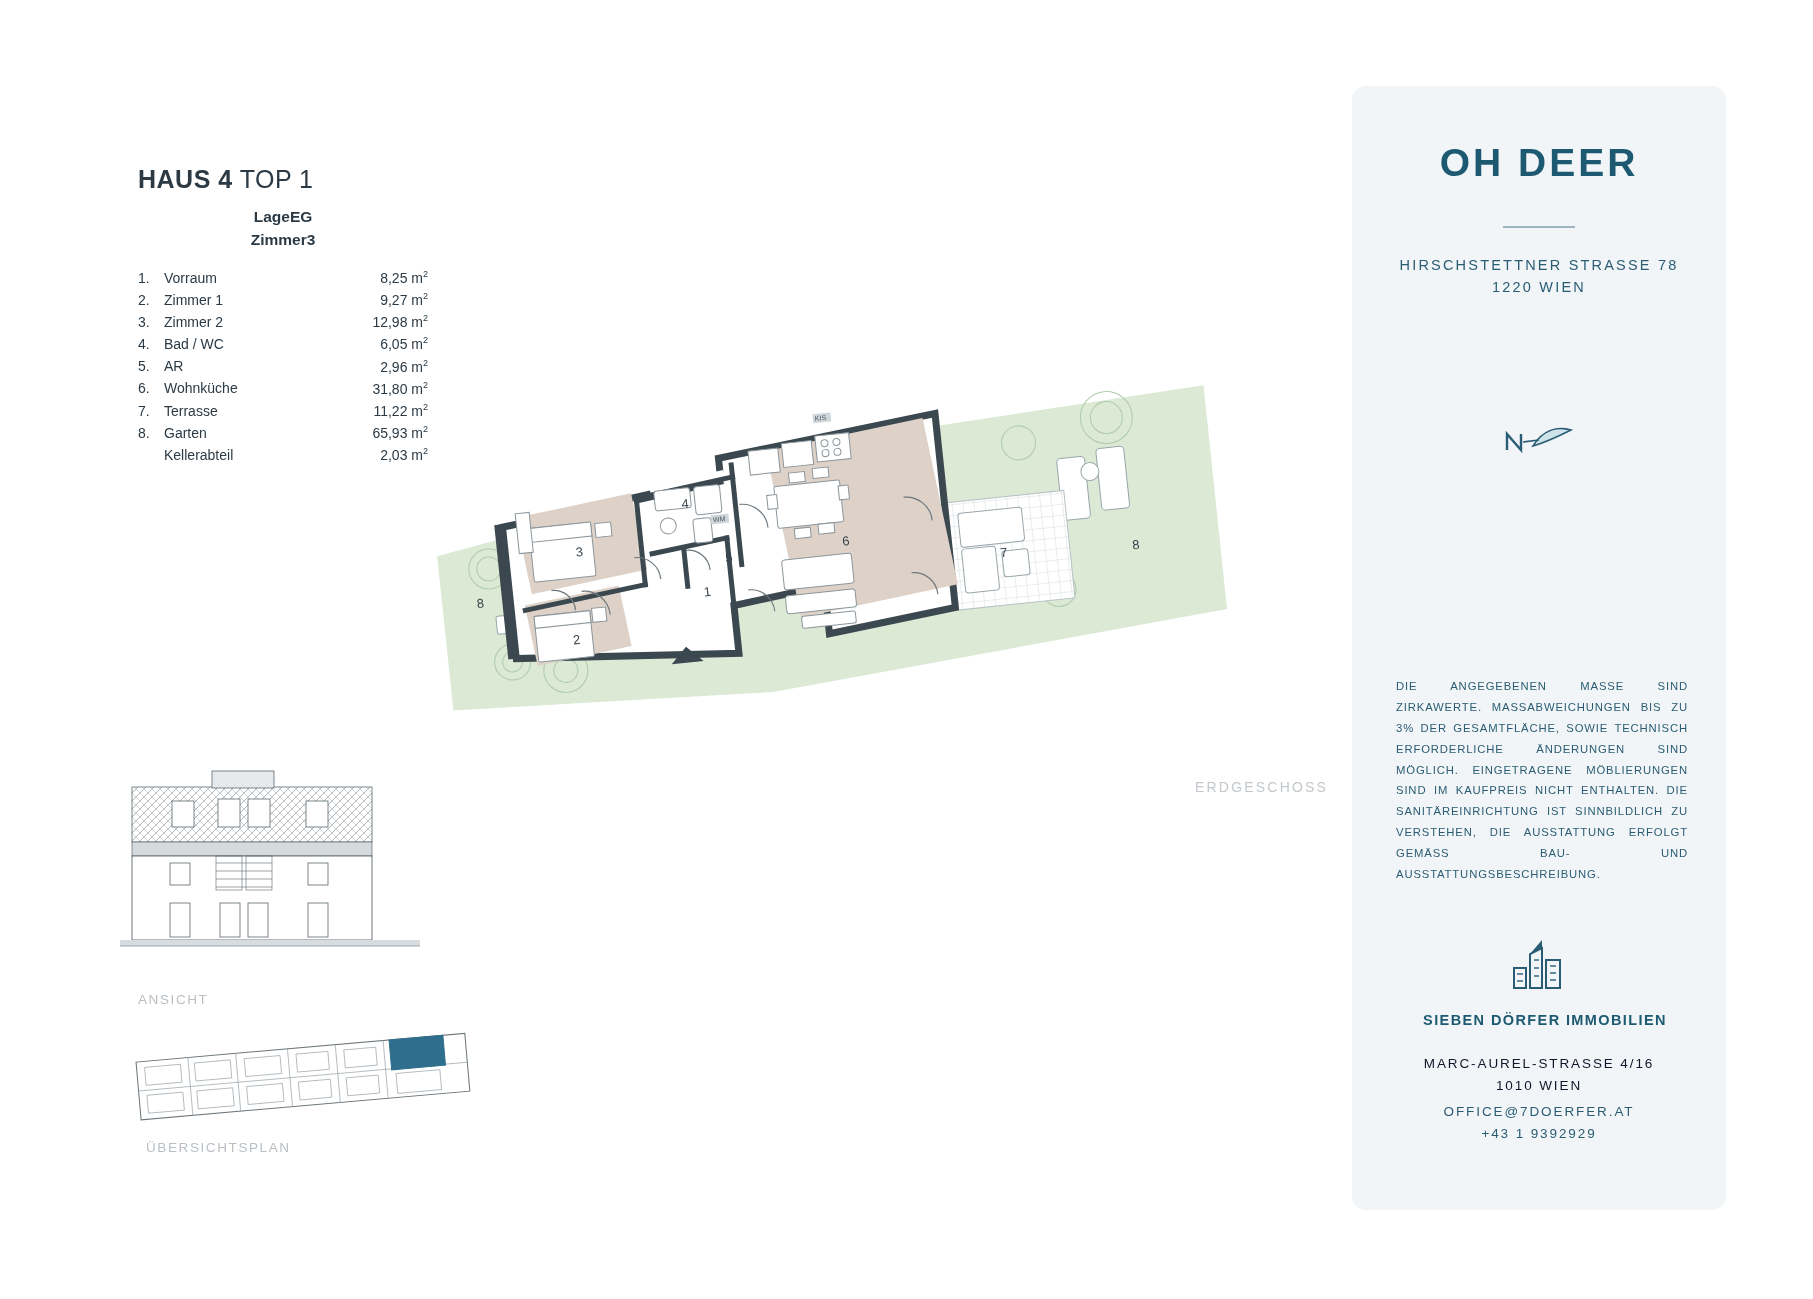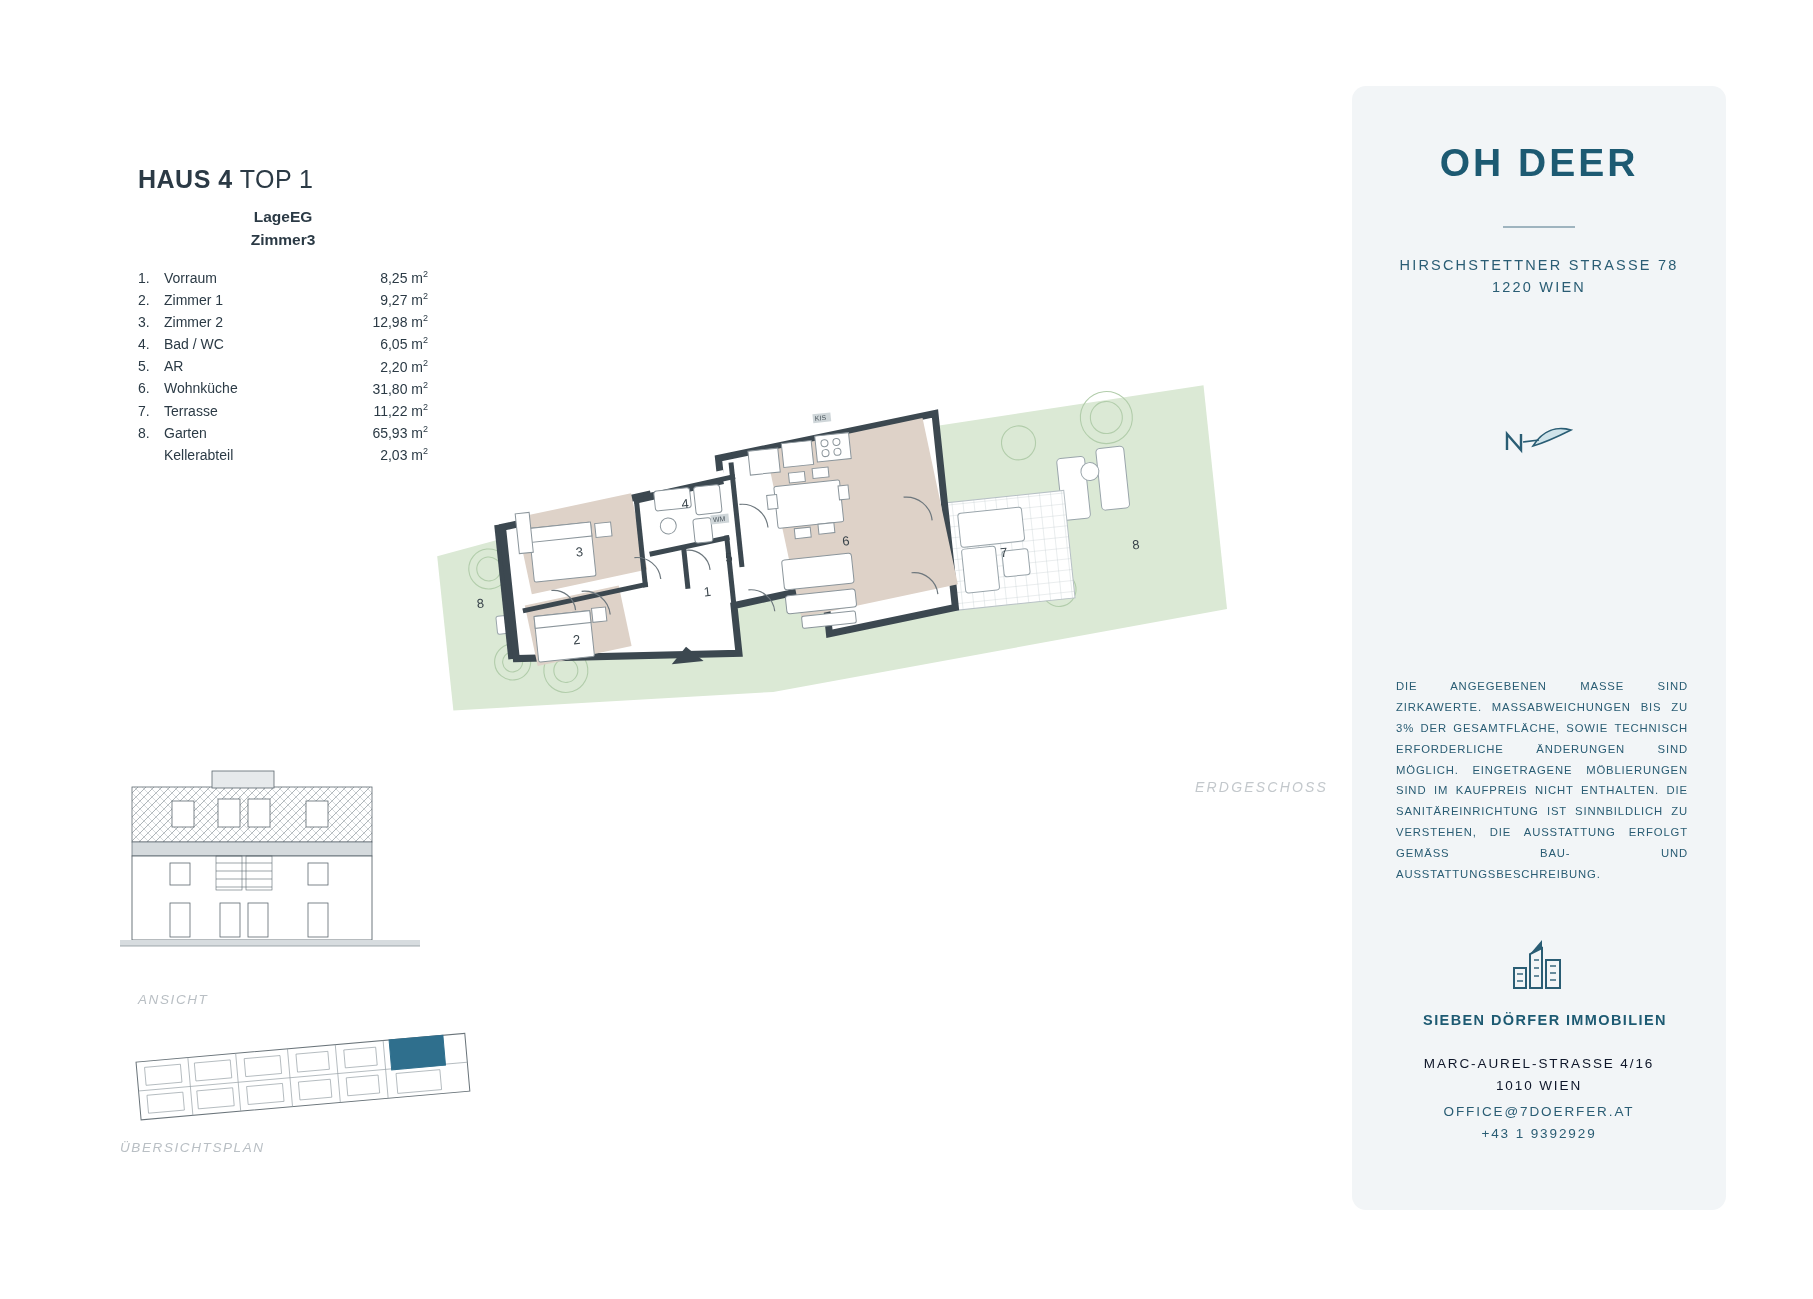--- a/index.html
+++ b/index.html
@@ -89,24 +89,23 @@
     top: 765px;
     width: 300px;
     height: 210px;
   }
   .caption {
     position: absolute;
     font-size: 13.5px;
     letter-spacing: 1.6px;
     color: #b9bfc4;
     font-family: "Liberation Sans", sans-serif;
-    font-style: italic;
   }
   .cap-ansicht { left: 138px; top: 992px; }
-  .cap-uber { left: 120px; top: 1140px; text-align: center; }
+  .cap-uber { left: 146px; top: 1140px; text-align: center; }
   .cap-eg {
     left: 1195px; top: 779px;
     font-size: 14px; letter-spacing: 2.2px; color: #c3c8cc;
   }
 
   .overview {
     position: absolute;
     left: 130px;
     top: 1025px;
     width: 360px;
@@ -261,21 +260,21 @@
       <span class="ar"><span>12,98 m</span><sup>2</sup></span>
     </div>
     <div class="room-row">
       <span class="num">4.</span>
       <span class="nm">Bad / WC</span>
       <span class="ar"><span>6,05 m</span><sup>2</sup></span>
     </div>
     <div class="room-row">
       <span class="num">5.</span>
       <span class="nm">AR</span>
-      <span class="ar"><span>2,20 m</span><sup>2</sup></span>
+      <span class="ar"><span>2,96 m</span><sup>2</sup></span>
     </div>
     <div class="room-row">
       <span class="num">6.</span>
       <span class="nm">Wohnküche</span>
       <span class="ar"><span>31,80 m</span><sup>2</sup></span>
     </div>
 
 
     <div class="room-row">
       <span class="num">7.</span>

